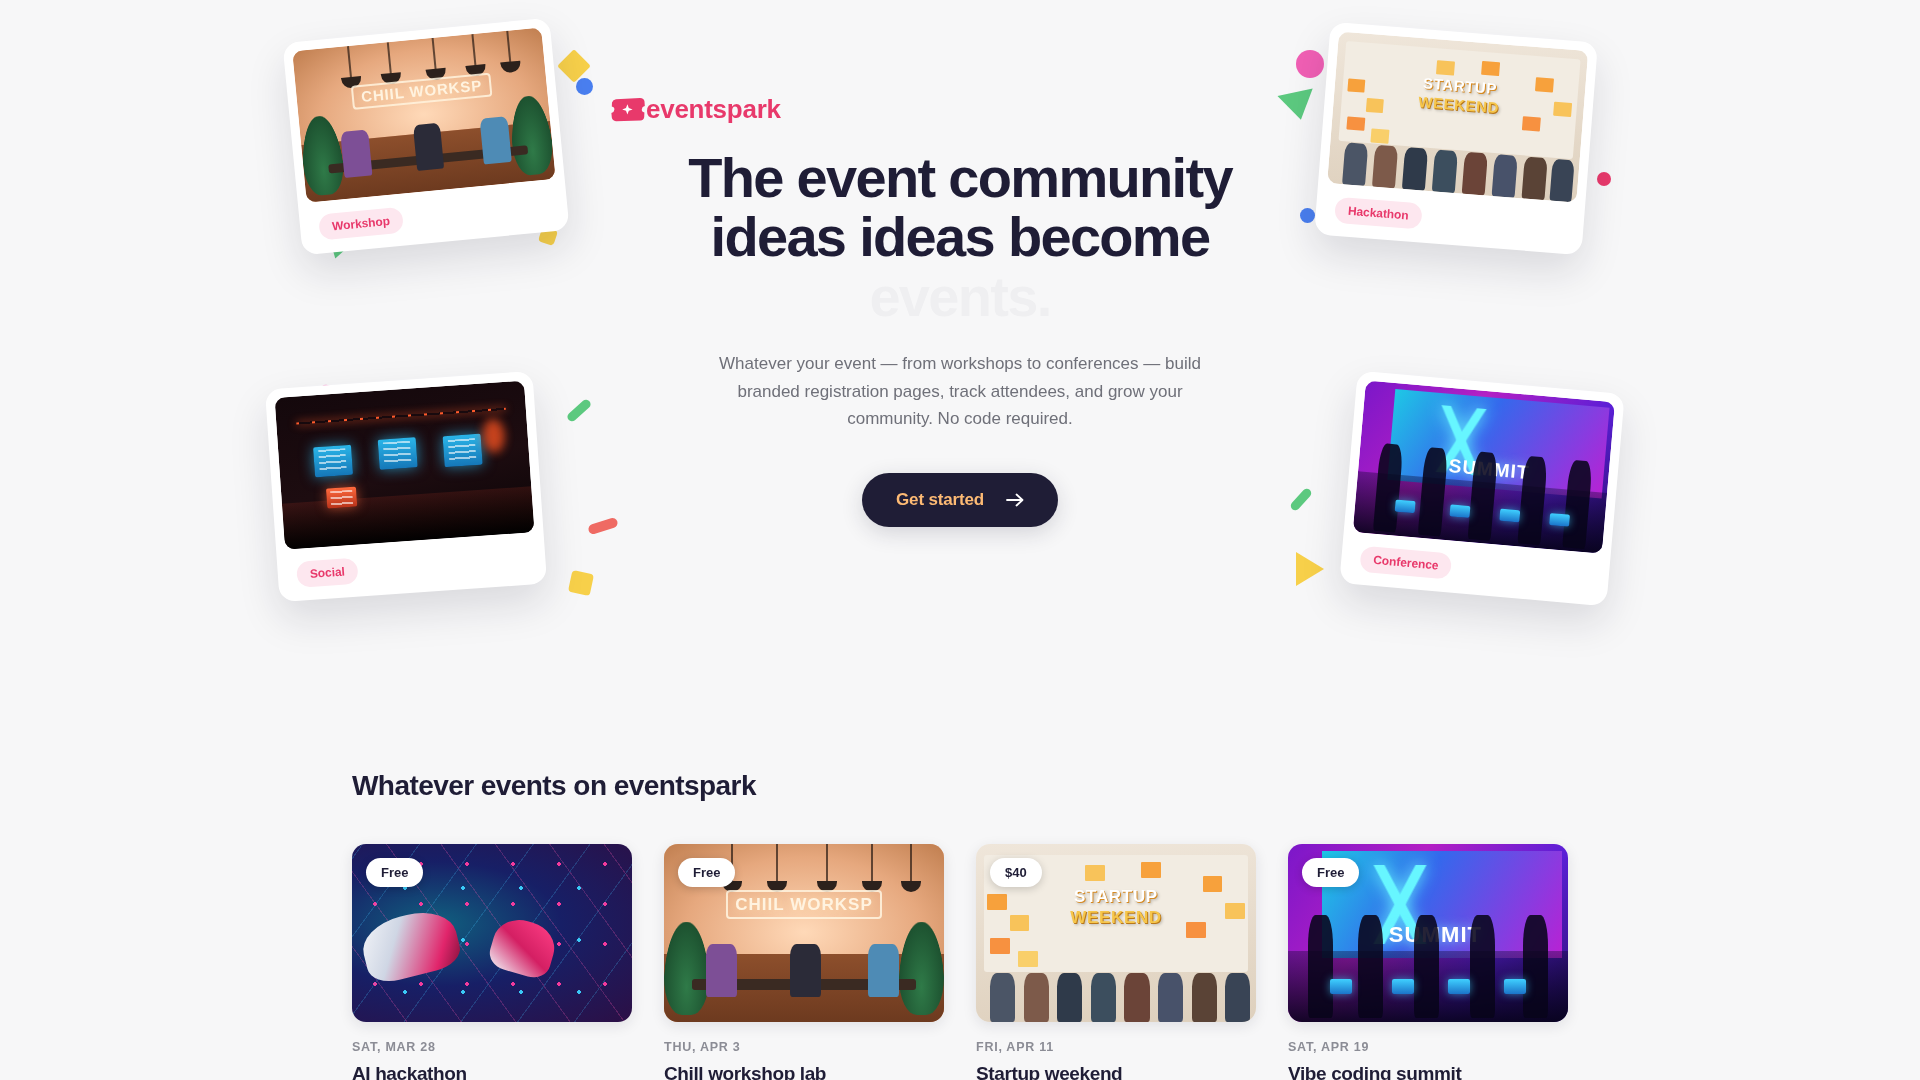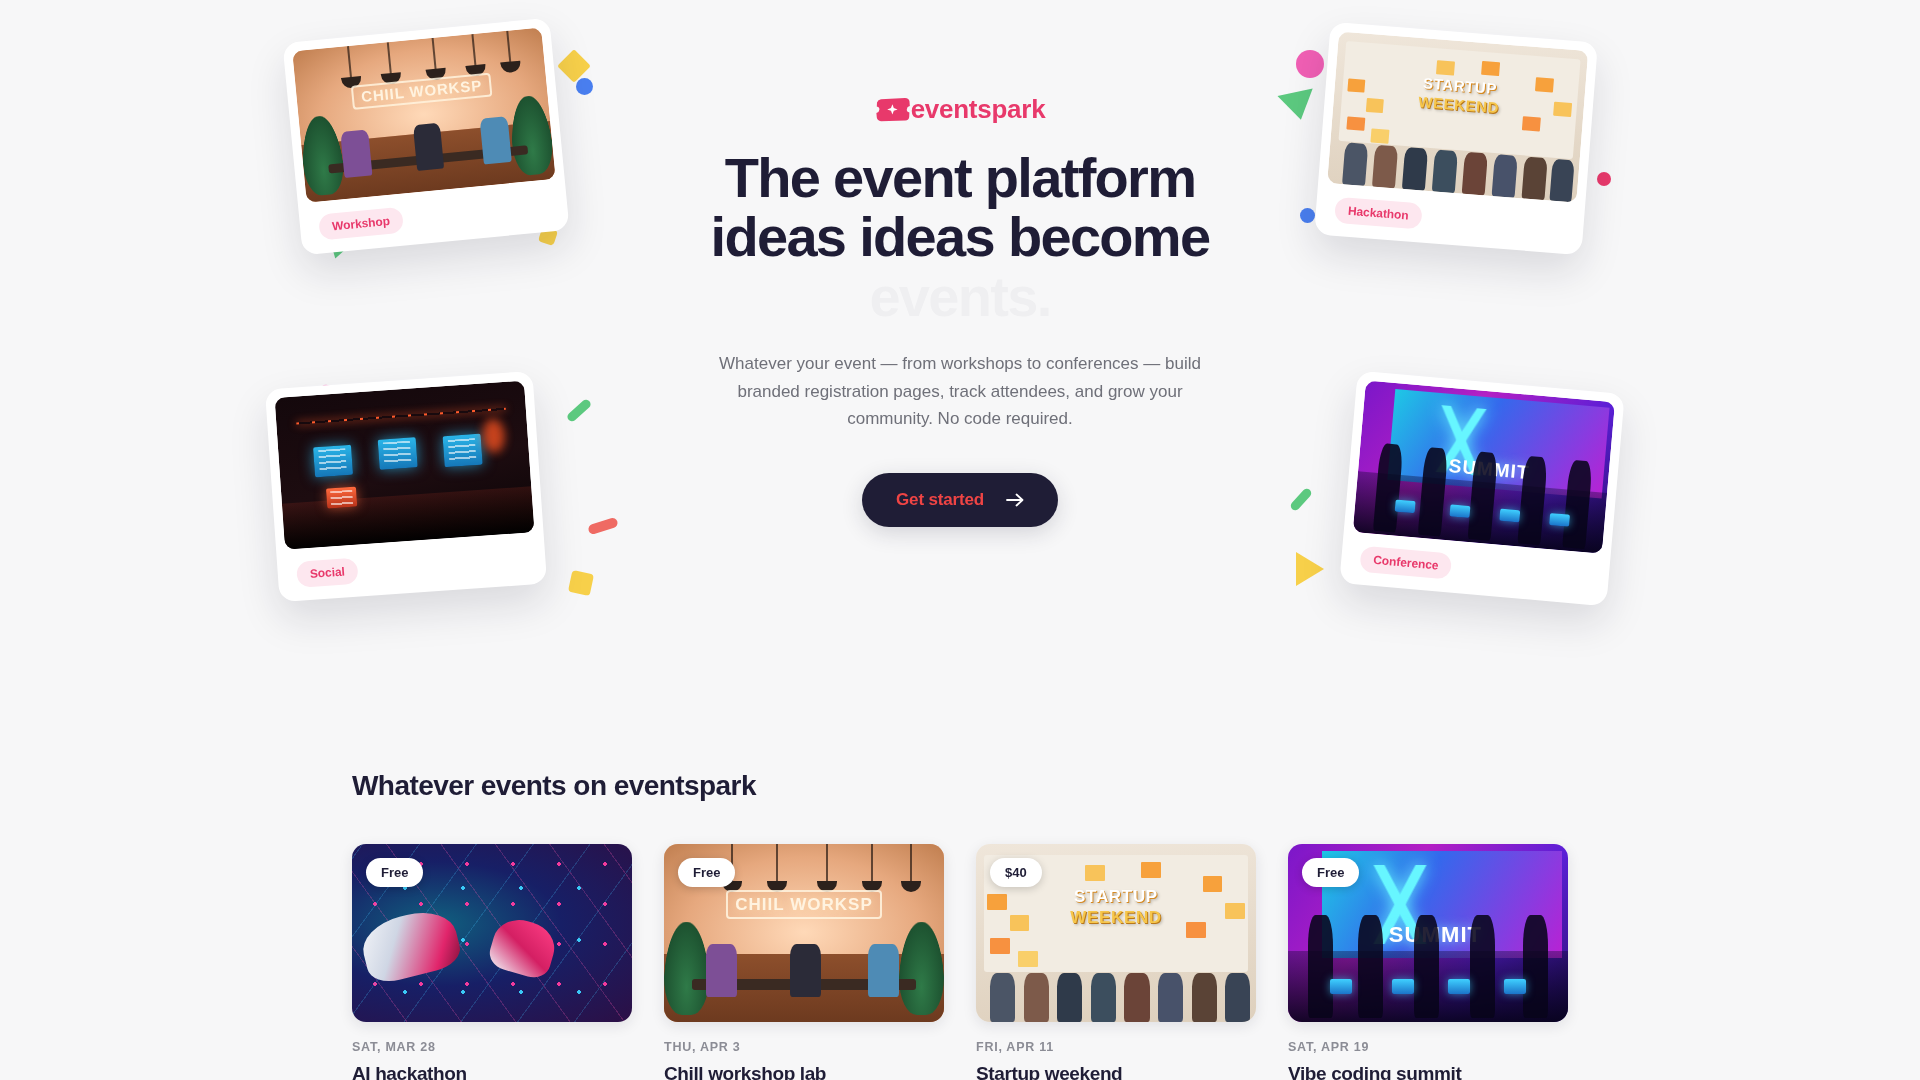--- a/index.html
+++ b/index.html
@@ -19,21 +19,21 @@
 
   .hero-center {
     position: absolute;
     left: 50%; transform: translateX(-50%);
     top: 96px;
     width: 700px;
     text-align: center;
     z-index: 20;
   }
 
-  .brand { display: flex; align-items: center; justify-content: center; gap: 0; margin-bottom: 26px; }
+  .brand { display: flex; align-items: center; gap: 0; margin-bottom: 26px; }
   .brand-mark { width: 36px; height: 25px; position: relative; flex: none; }
   .brand-name {
     font-size: 26px; font-weight: 700; color: #e8396b;
     letter-spacing: -0.01em; line-height: 1;
   }
 
   .headline {
     font-size: 56px;
     line-height: 1.06;
     font-weight: 800;
@@ -51,21 +51,21 @@
     width: 520px;
     font-size: 17px;
     line-height: 1.62;
     color: #6f7079;
     font-weight: 400;
   }
 
   .cta-wrap { margin-top: 40px; display: flex; justify-content: center; }
   .cta {
     display: inline-flex; align-items: center; gap: 22px;
-    background: #1f1d36; color: #ef4444;
+    background: #1f1d36; color: #fdba74;
     border: none; border-radius: 999px;
     padding: 17px 34px;
     font-size: 17px; font-weight: 700;
     font-family: "Liberation Sans", sans-serif;
     letter-spacing: -0.01em;
     cursor: pointer;
     box-shadow: 0 6px 22px rgba(31,29,54,0.16);
   }
   .cta-arrow { display: inline-flex; }
 
@@ -370,21 +370,21 @@
                      Q32 9.6 31.8 12.3 Q31.6 15 34.4 15.6 L34.2 20
                      Q33.8 23.2 30.4 23.6 L6 24.2 Q2.4 24 1.8 20.6 L1.4 16
                      Q4.2 15.4 4.4 12.6 Q4.6 9.9 1.8 9.4 Z" fill="#e8396b"></path>
             <path d="M17.4 7.2 L18.8 11 L22.6 12.4 L18.8 13.8 L17.4 17.6 L16 13.8 L12.2 12.4 L16 11 Z" fill="#ffffff"></path>
           </svg>
         </span>
         <span class="brand-name">eventspark</span>
       </div>
 
       <h1 class="headline">
-        <span>The event platform</span><br>
+        <span>The event community</span><br>
         <span>ideas ideas become</span>
         <span class="ghost-line">events.</span>
       </h1>
 
       <p class="subhead">Whatever your event — from workshops to conferences — build branded registration pages, track attendees, and grow your community. No code required.</p>
 
       <div class="cta-wrap">
         <button class="cta">
           <span>Get started</span>
           <span class="cta-arrow">

